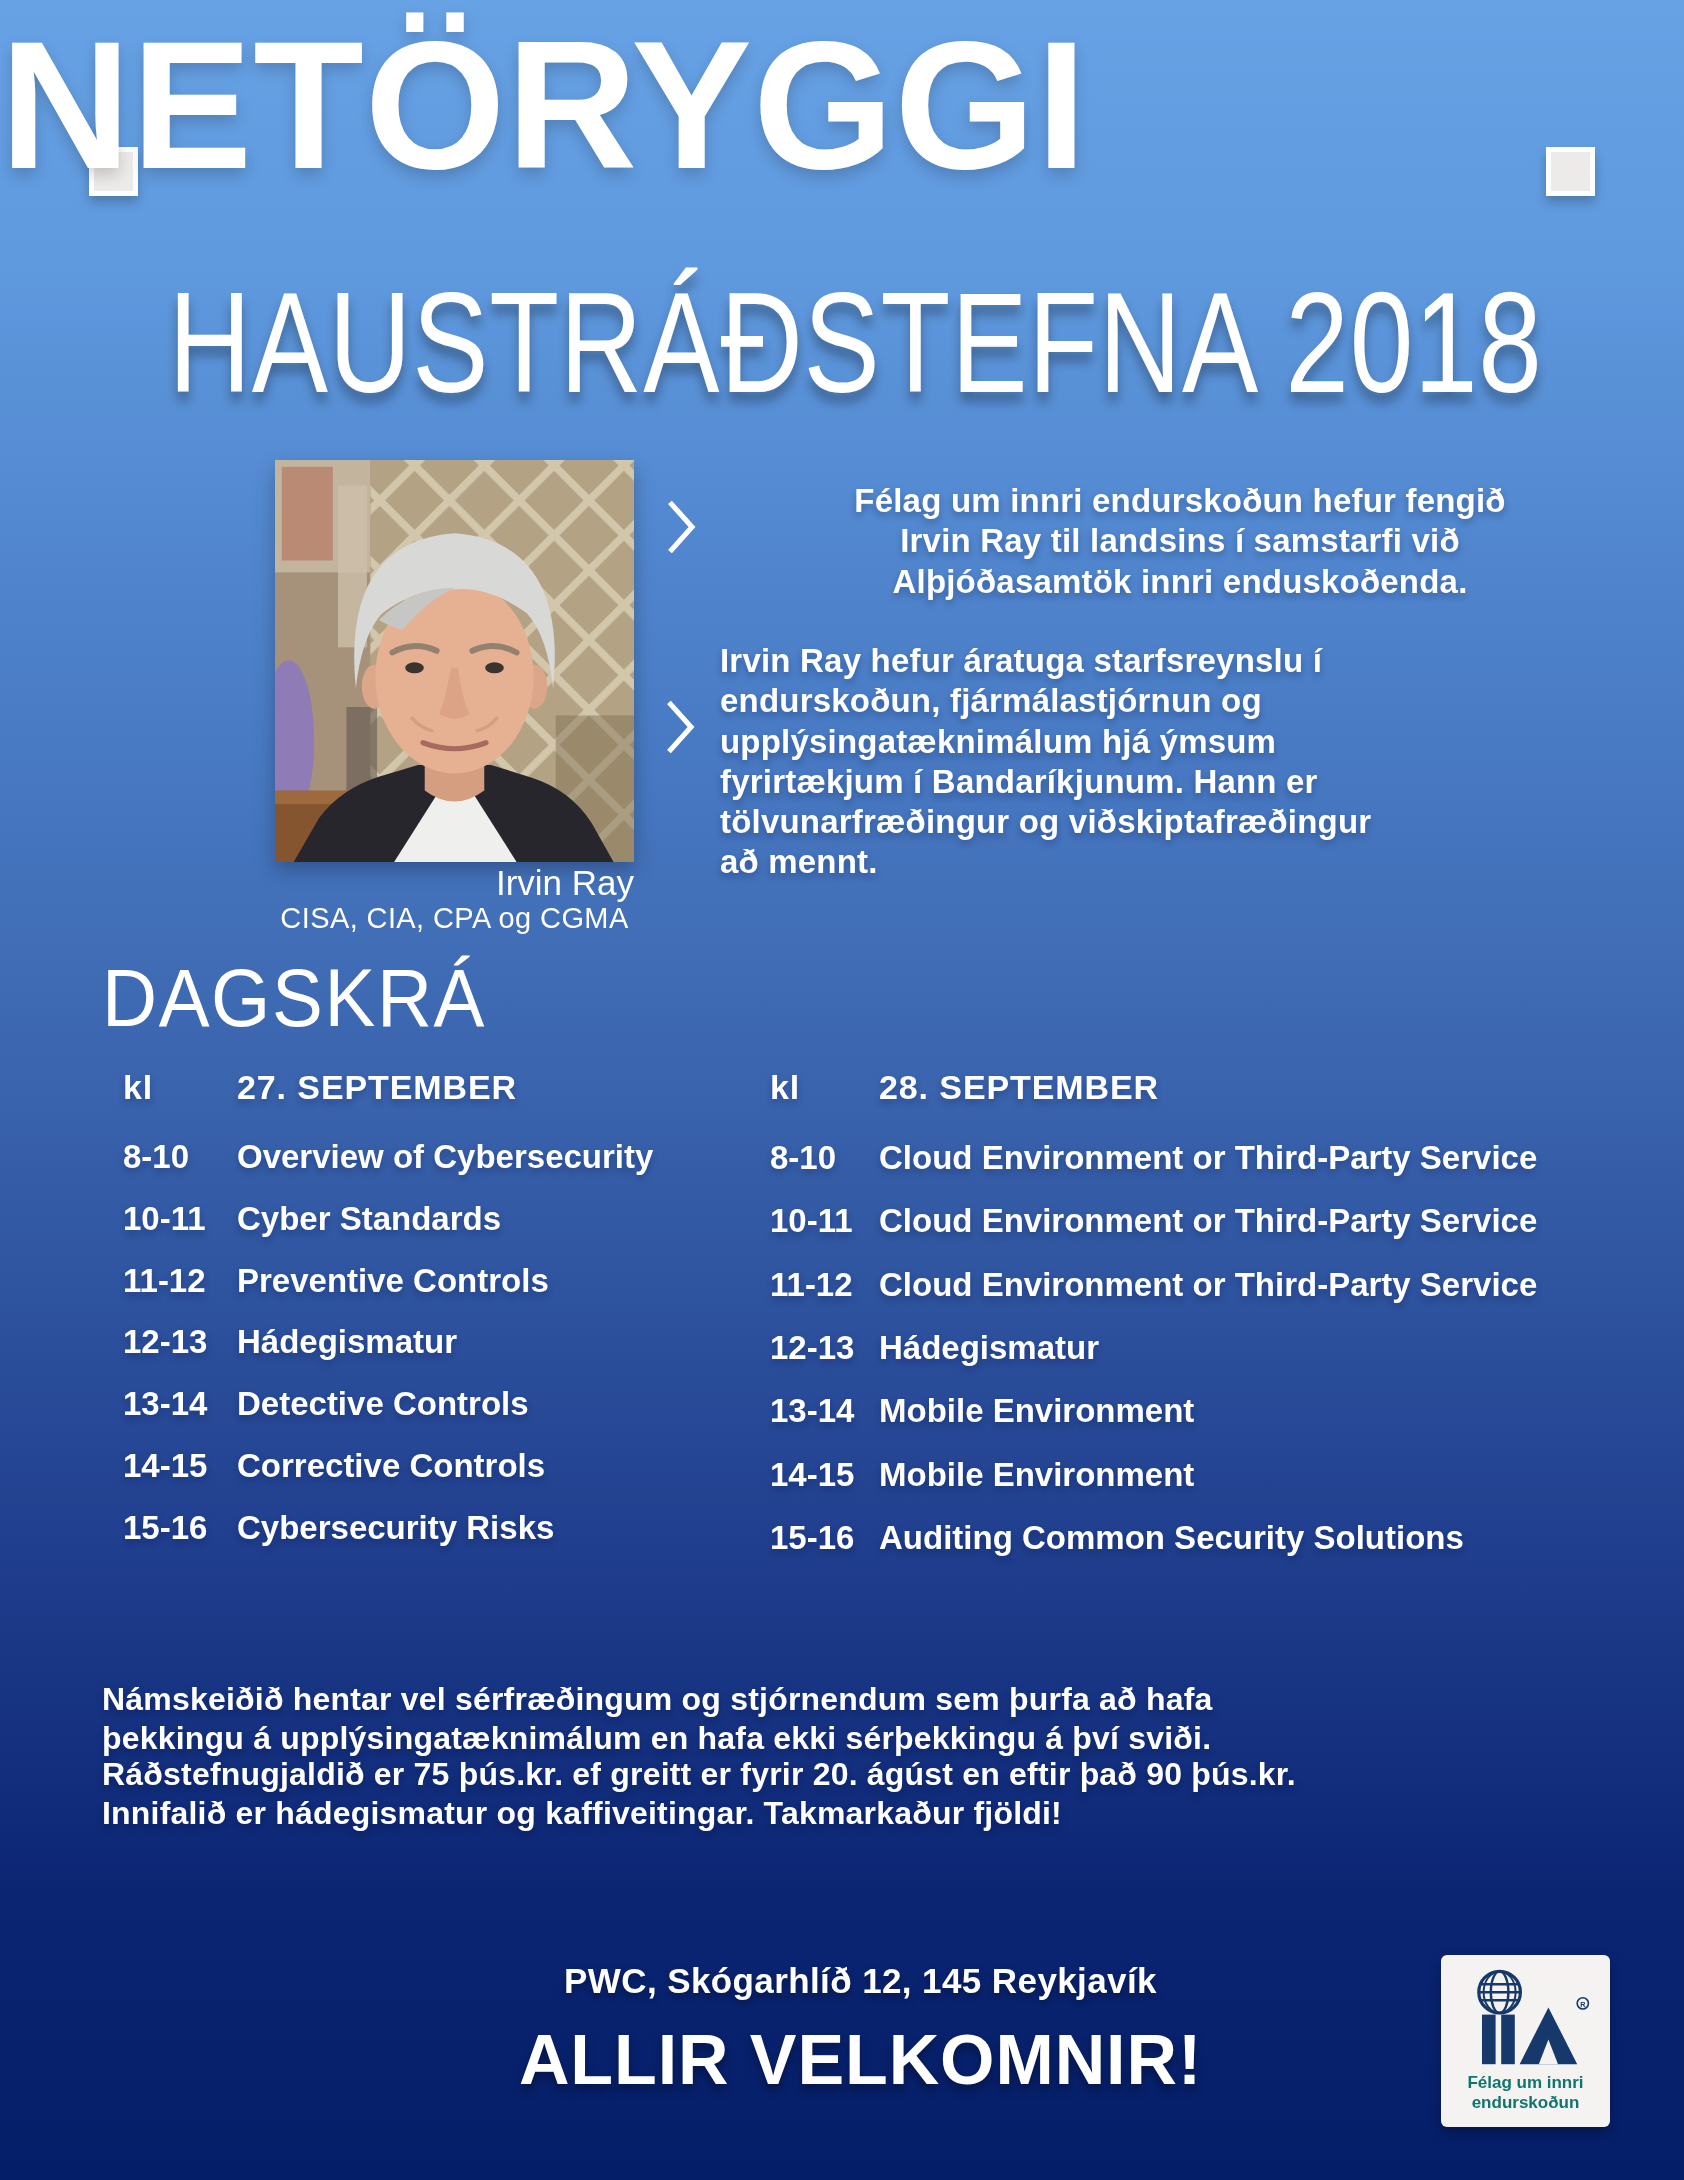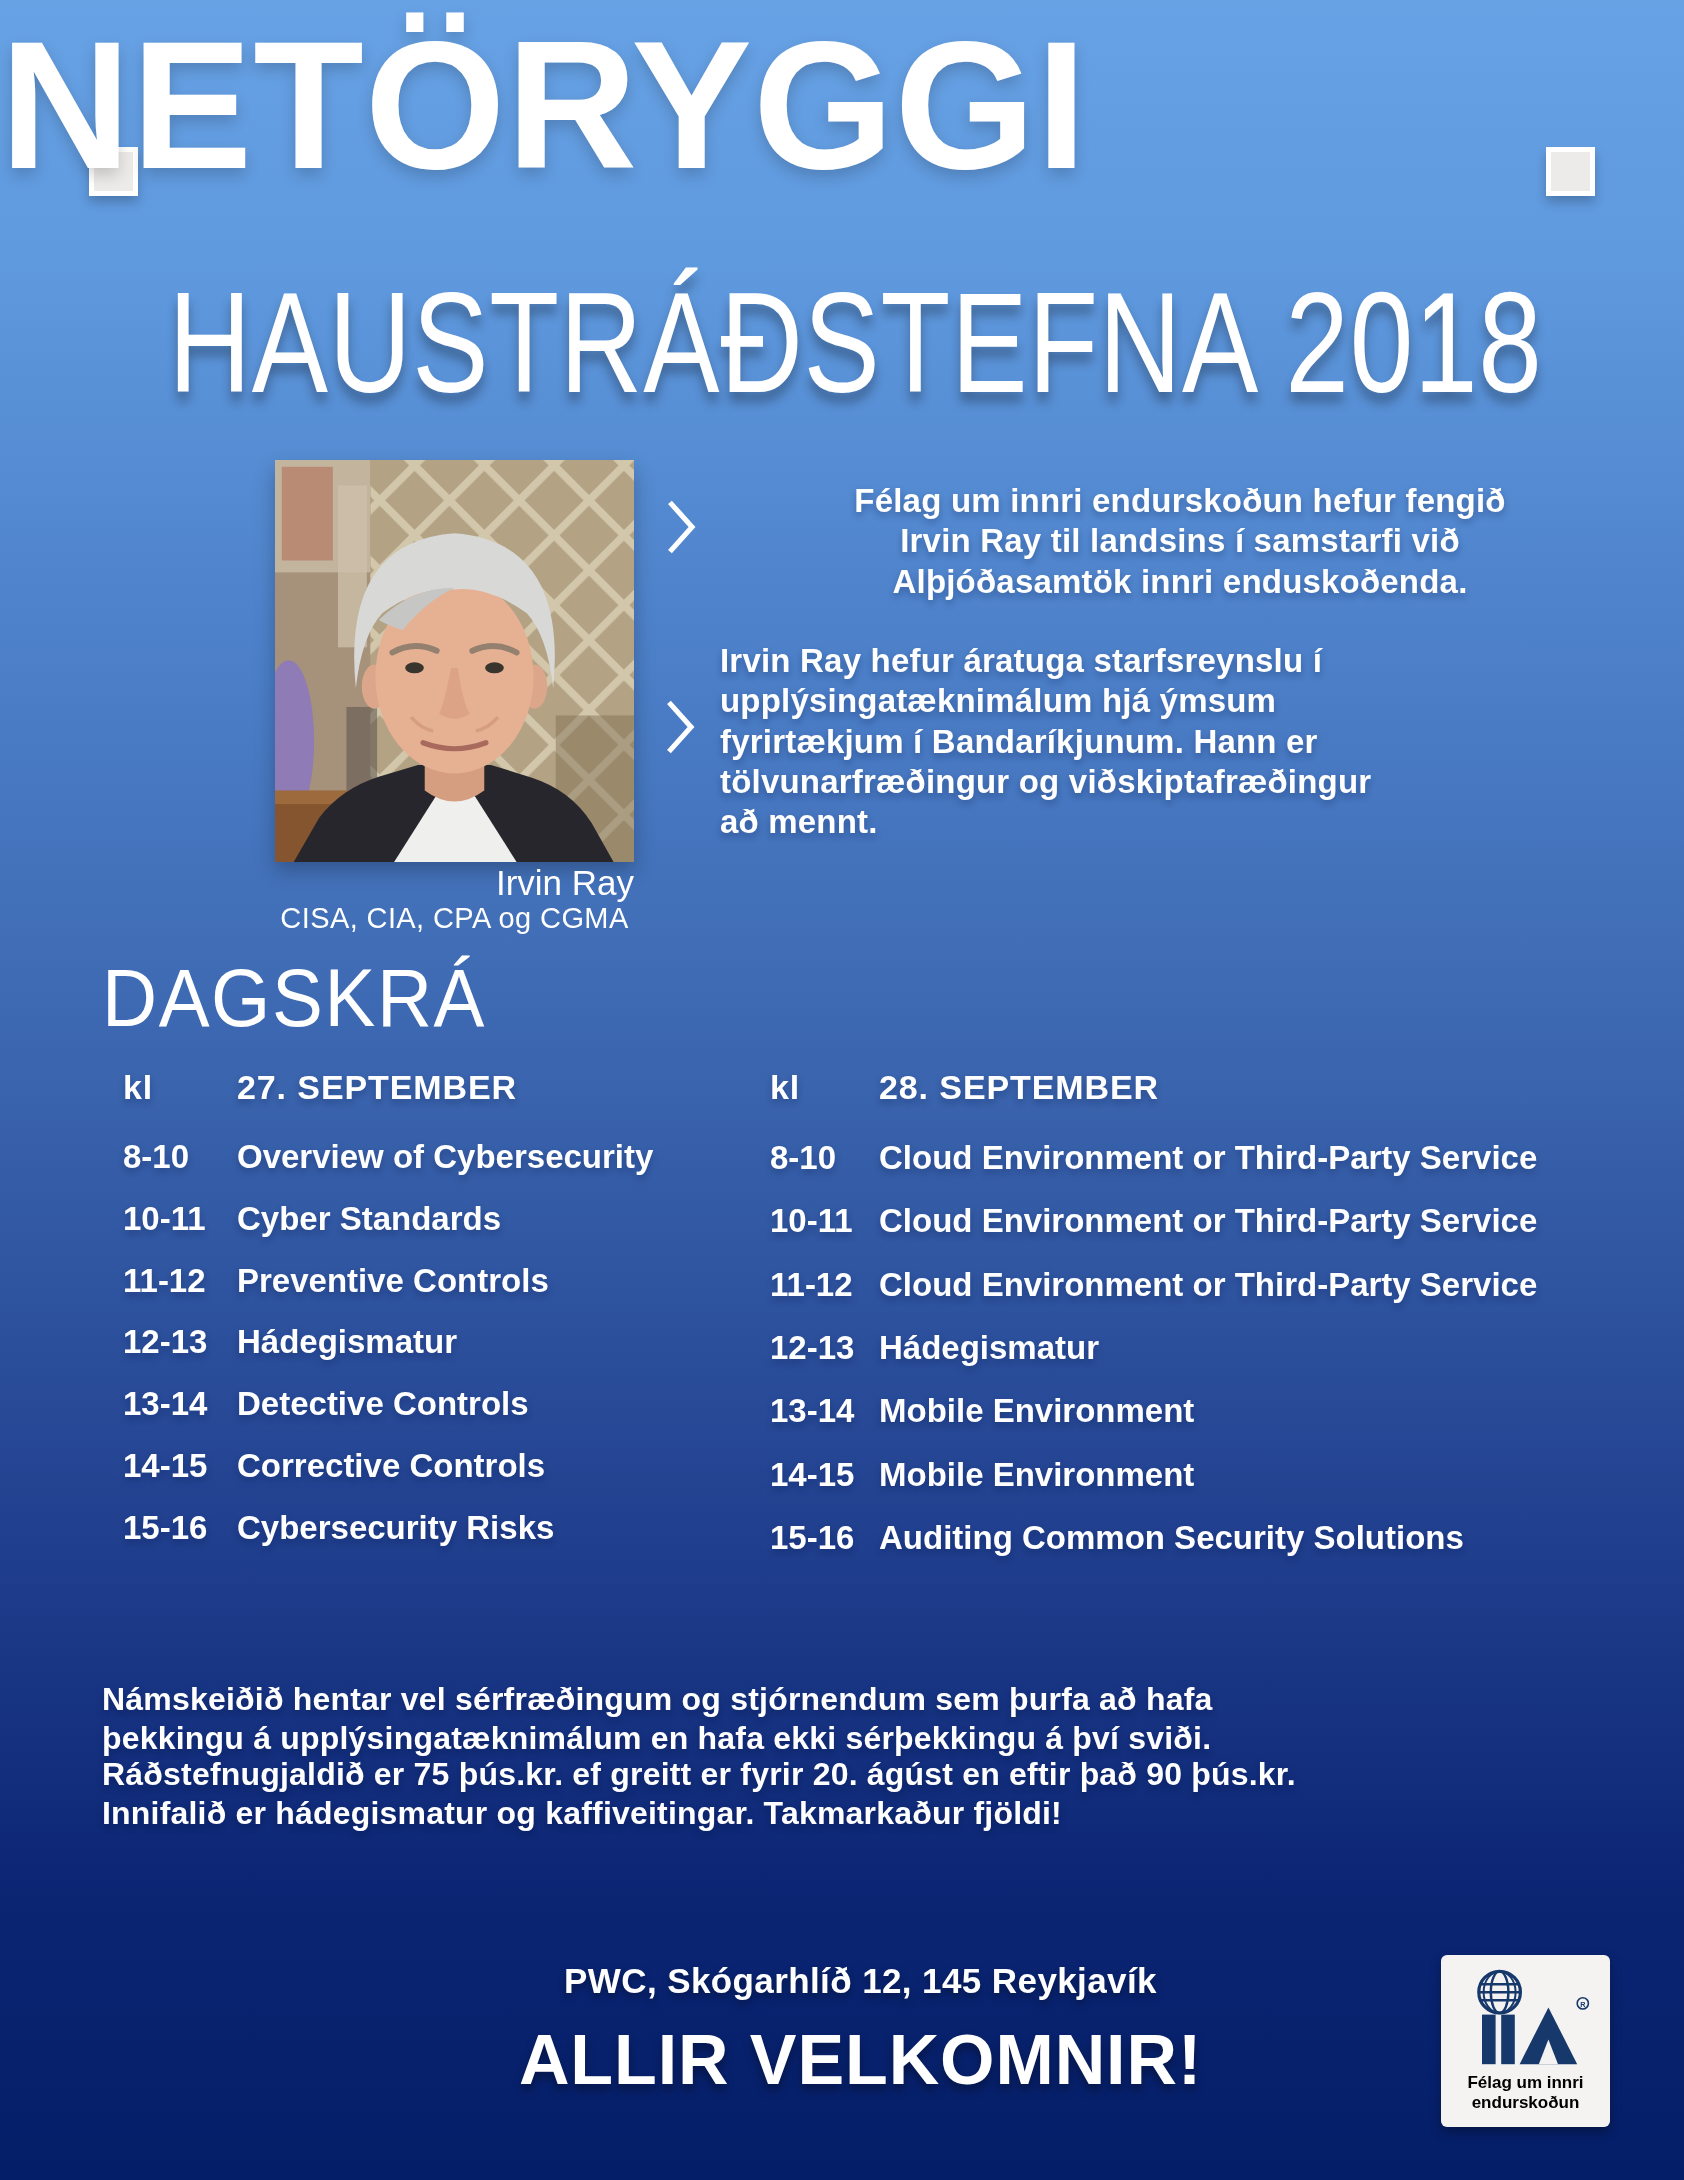--- a/index.html
+++ b/index.html
@@ -84,21 +84,21 @@
   }
 
   .logo-box {
     position:absolute; left:1441px; top:1955px; width:169px; height:172px;
     background:#f4f3f1; border-radius:6px; box-shadow:0 5.1px 12px rgba(0,0,0,.3);
     display:flex; flex-direction:column; align-items:center; padding-top:8.5px;
     box-sizing:border-box;
   }
   .logo-box svg { display:block; }
   .logo-text {
-    color:#000000; font-size:17px; font-weight:700; line-height:1.2;
+    color:#0f766e; font-size:17px; font-weight:700; line-height:1.2;
     text-align:center; margin-top:3.4px;
   }
 </style>
 </head>
 <body>
 
 <div class="poster">
 
   <div class="deco-sq sq-left"></div>
   <div class="deco-sq sq-right"></div>
@@ -160,20 +160,21 @@
     <div>Alþjóðasamtök innri enduskoðenda.</div>
   </div>
 
   <div class="chev chev-2">
     <svg width="34" height="60" viewBox="0 0 40 70">
         <polyline points="7,6 33,35 7,64" fill="none" stroke="#ffffff" stroke-width="6"></polyline>
       </svg>
   </div>
   <div class="bullet bullet-2">
     <div>Irvin Ray hefur áratuga starfsreynslu í</div>
+    <div>endurskoðun, fjármálastjórnun og</div>
     <div>upplýsingatæknimálum hjá ýmsum</div>
     <div>fyrirtækjum í Bandaríkjunum. Hann er</div>
     <div>tölvunarfræðingur og viðskiptafræðingur</div>
     <div>að mennt.</div>
   </div>
 
   <div class="dagskra">DAGSKRÁ</div>
 
   <div class="agenda agenda-left">
     <span class="hdr">kl</span>

